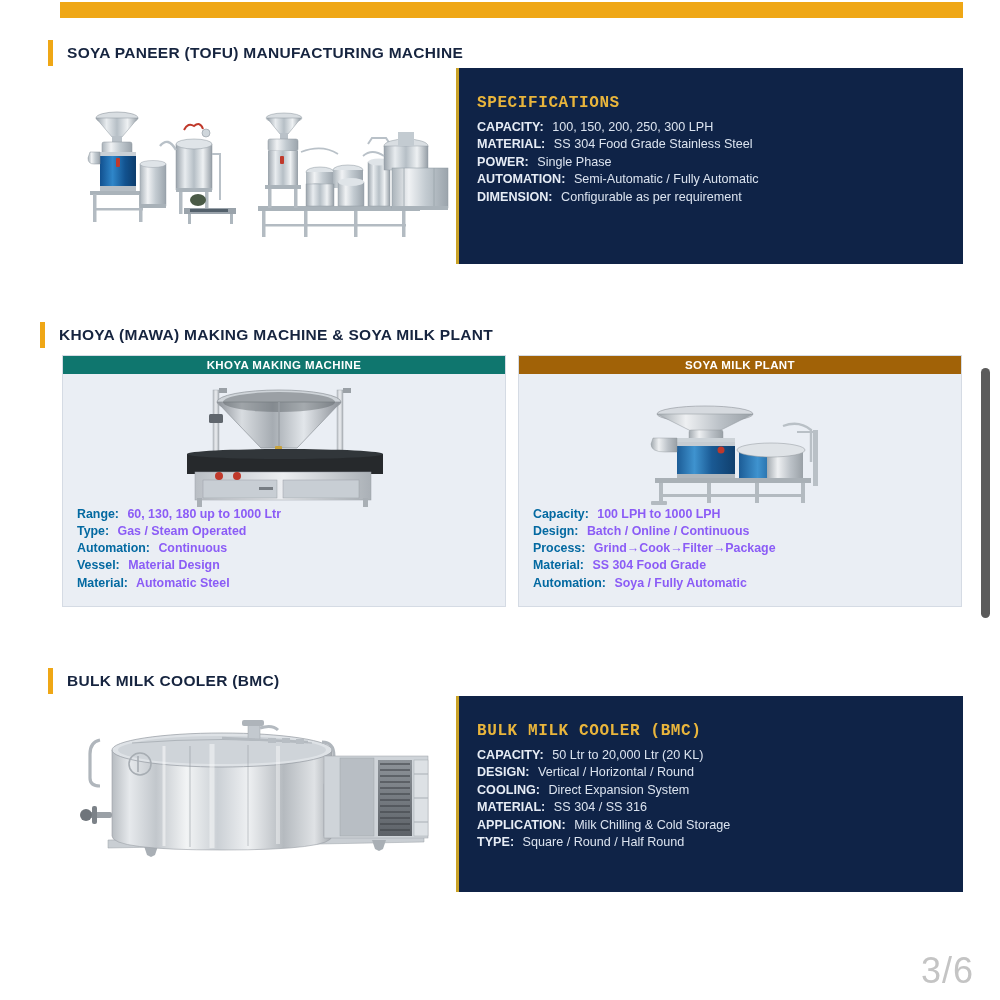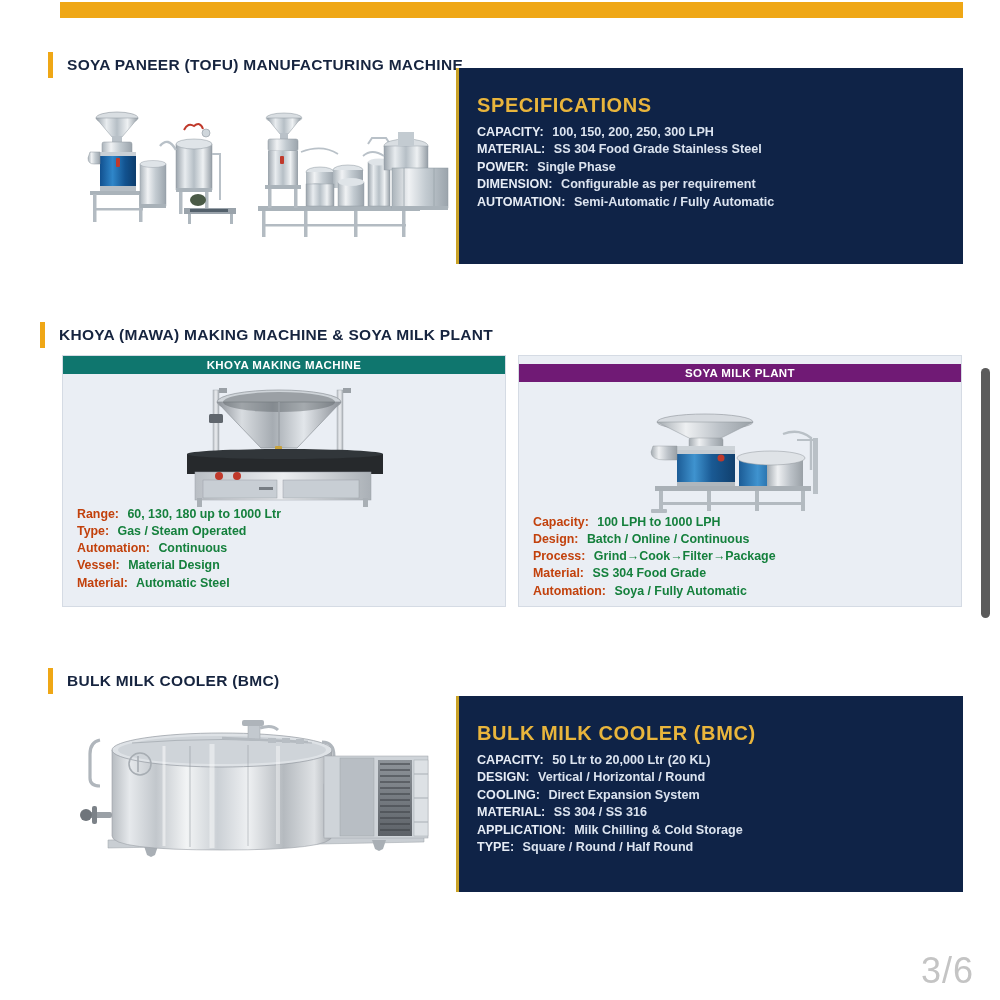--- a/index.html
+++ b/index.html
@@ -26,69 +26,69 @@
     color:#16243f; white-space:nowrap;
   }
 
   
   .panel{
     position:absolute; background:#0f2347;
     border-left:3px solid #c9a227;
     padding:26px 0 20px 18px;
   }
   .panel-title{
-    color:#e9b53c; font-size:20px; font-weight:bold;
-    letter-spacing:.6px; margin-bottom:7px;
+    color:#e9b53c; font-size:16px; font-weight:bold;
+    letter-spacing:.6px; margin-bottom:7px;font-family:Liberation Mono, monospace;
   }
   .panel .row{
     color:#dfe6f0; font-size:12.6px; font-weight:bold;
     line-height:17.4px; white-space:nowrap;
   }
   .panel .row .k{ color:#e6ecf5; }
-  .panel .row .v{ color:#dbe3ef; font-weight:bold; }
+  .panel .row .v{ color:#dbe3ef; font-weight:normal; }
 
   
   .photo{ position:absolute; }
 
   
   .tbl{ position:absolute; background:#eaeef4; border:1px solid #d5dbe4; }
   .tbl-head{
     height:18px; line-height:18px; text-align:center;
     color:#ffffff; font-size:11.5px; font-weight:bold; letter-spacing:.4px;
   }
   .tbl-head.dark{ background:#0f766e; }
-  .tbl-head.mid{  background:#701a75;margin-top:8px; }
+  .tbl-head.mid{  background:#a16207; }
   .tbl-body{ position:relative; height:calc(100% - 18px); }
   .tbl-specs{ position:absolute; left:14px; bottom:14px; }
   .tbl-specs .row{
     font-size:12.4px; font-weight:bold; line-height:17.3px; white-space:nowrap;
     color:#16243f;
   }
-  .tbl-specs .row .k{ color:#c2410c; }
-  .tbl-specs .row .v{ color:#15803d; }
+  .tbl-specs .row .k{ color:#0369a1; }
+  .tbl-specs .row .v{ color:#8b5cf6; }
 
   
   .scroll-track{ position:absolute; right:6px; top:360px; width:16px; height:266px; }
   .scroll-thumb{
     position:absolute; left:3px; top:8px; width:9px; height:250px;
     background:#5b5b5b; border-radius:5px;
   }
 
   
   .page-ind{
     position:absolute; right:26px; bottom:8px;
     font-size:36px; color:#c4c4c4; font-weight:normal; letter-spacing:1px;
   }
 </style>
 </head>
 <body>
 
 <div class="top-band"></div>
 
-<div class="sec-head" style="left:48px; top:52px;text-align:center;">
+<div class="sec-head" style="left:48px; top:40px;text-align:center;">
   <div class="sec-accent"></div>
   <div class="sec-title">SOYA PANEER (TOFU) MANUFACTURING MACHINE</div>
 </div>
 
 <svg class="photo" style="left:72px; top:96px;" width="382" height="150" viewBox="0 0 382 150" aria-hidden="true">
   <defs>
     <linearGradient id="st1" x1="0" y1="0" x2="1" y2="0">
       <stop offset="0" stop-color="#9aa3ab"></stop>
       <stop offset="0.25" stop-color="#e8ecef"></stop>
       <stop offset="0.5" stop-color="#b6bfc6"></stop>
@@ -200,26 +200,26 @@
   </div>
   <div class="row">
     <span class="k" style="margin-right: 5px;">MATERIAL:</span>
     <span class="v">SS 304 Food Grade Stainless Steel</span>
   </div>
   <div class="row">
     <span class="k" style="margin-right: 5px;">POWER:</span>
     <span class="v">Single Phase</span>
   </div>
   <div class="row">
+    <span class="k" style="margin-right: 5px;">AUTOMATION:</span>
+    <span class="v">Semi-Automatic / Fully Automatic</span>
+  </div>
+  <div class="row">
     <span class="k" style="margin-right: 5px;">DIMENSION:</span>
     <span class="v">Configurable as per requirement</span>
-  </div>
-  <div class="row">
-    <span class="k" style="margin-right: 5px;">AUTOMATION:</span>
-    <span class="v">Semi-Automatic / Fully Automatic</span>
   </div>
 </div>
 
 <div class="sec-head" style="left:40px; top:322px;">
   <div class="sec-accent"></div>
   <div class="sec-title">KHOYA (MAWA) MAKING MACHINE  &amp;  SOYA MILK PLANT</div>
 </div>
 
 <div class="tbl" style="left:62px; top:355px; width:444px; height:252px;">
   <div class="tbl-head dark">KHOYA MAKING MACHINE</div>

